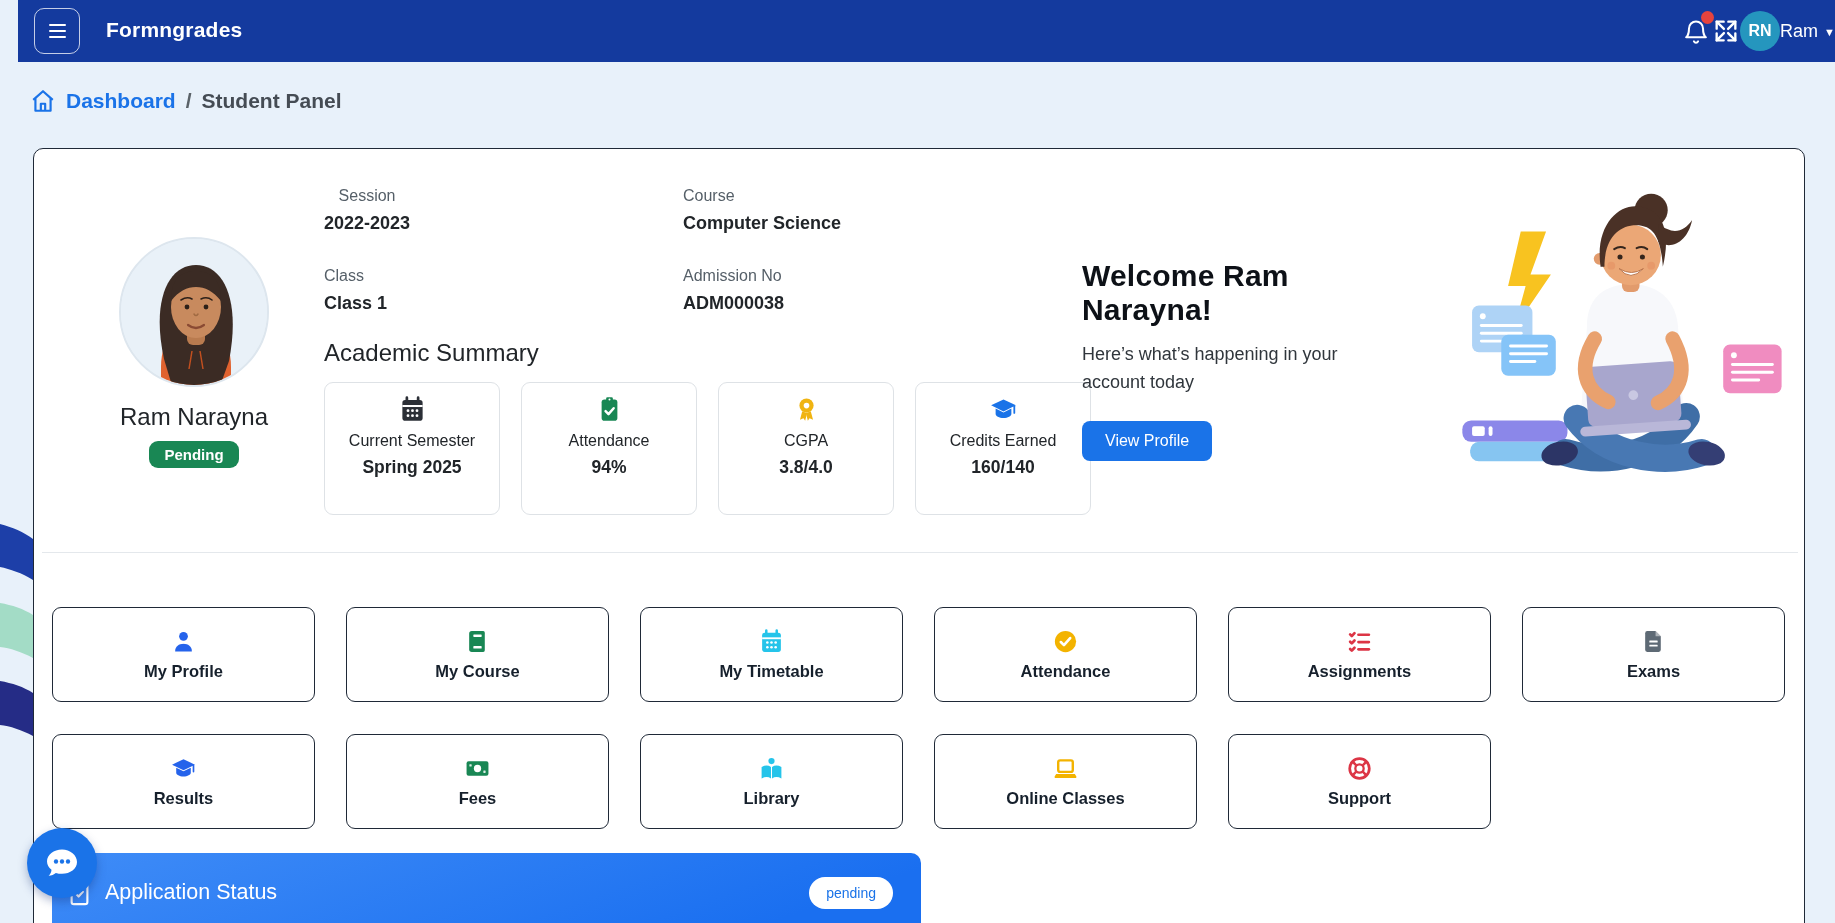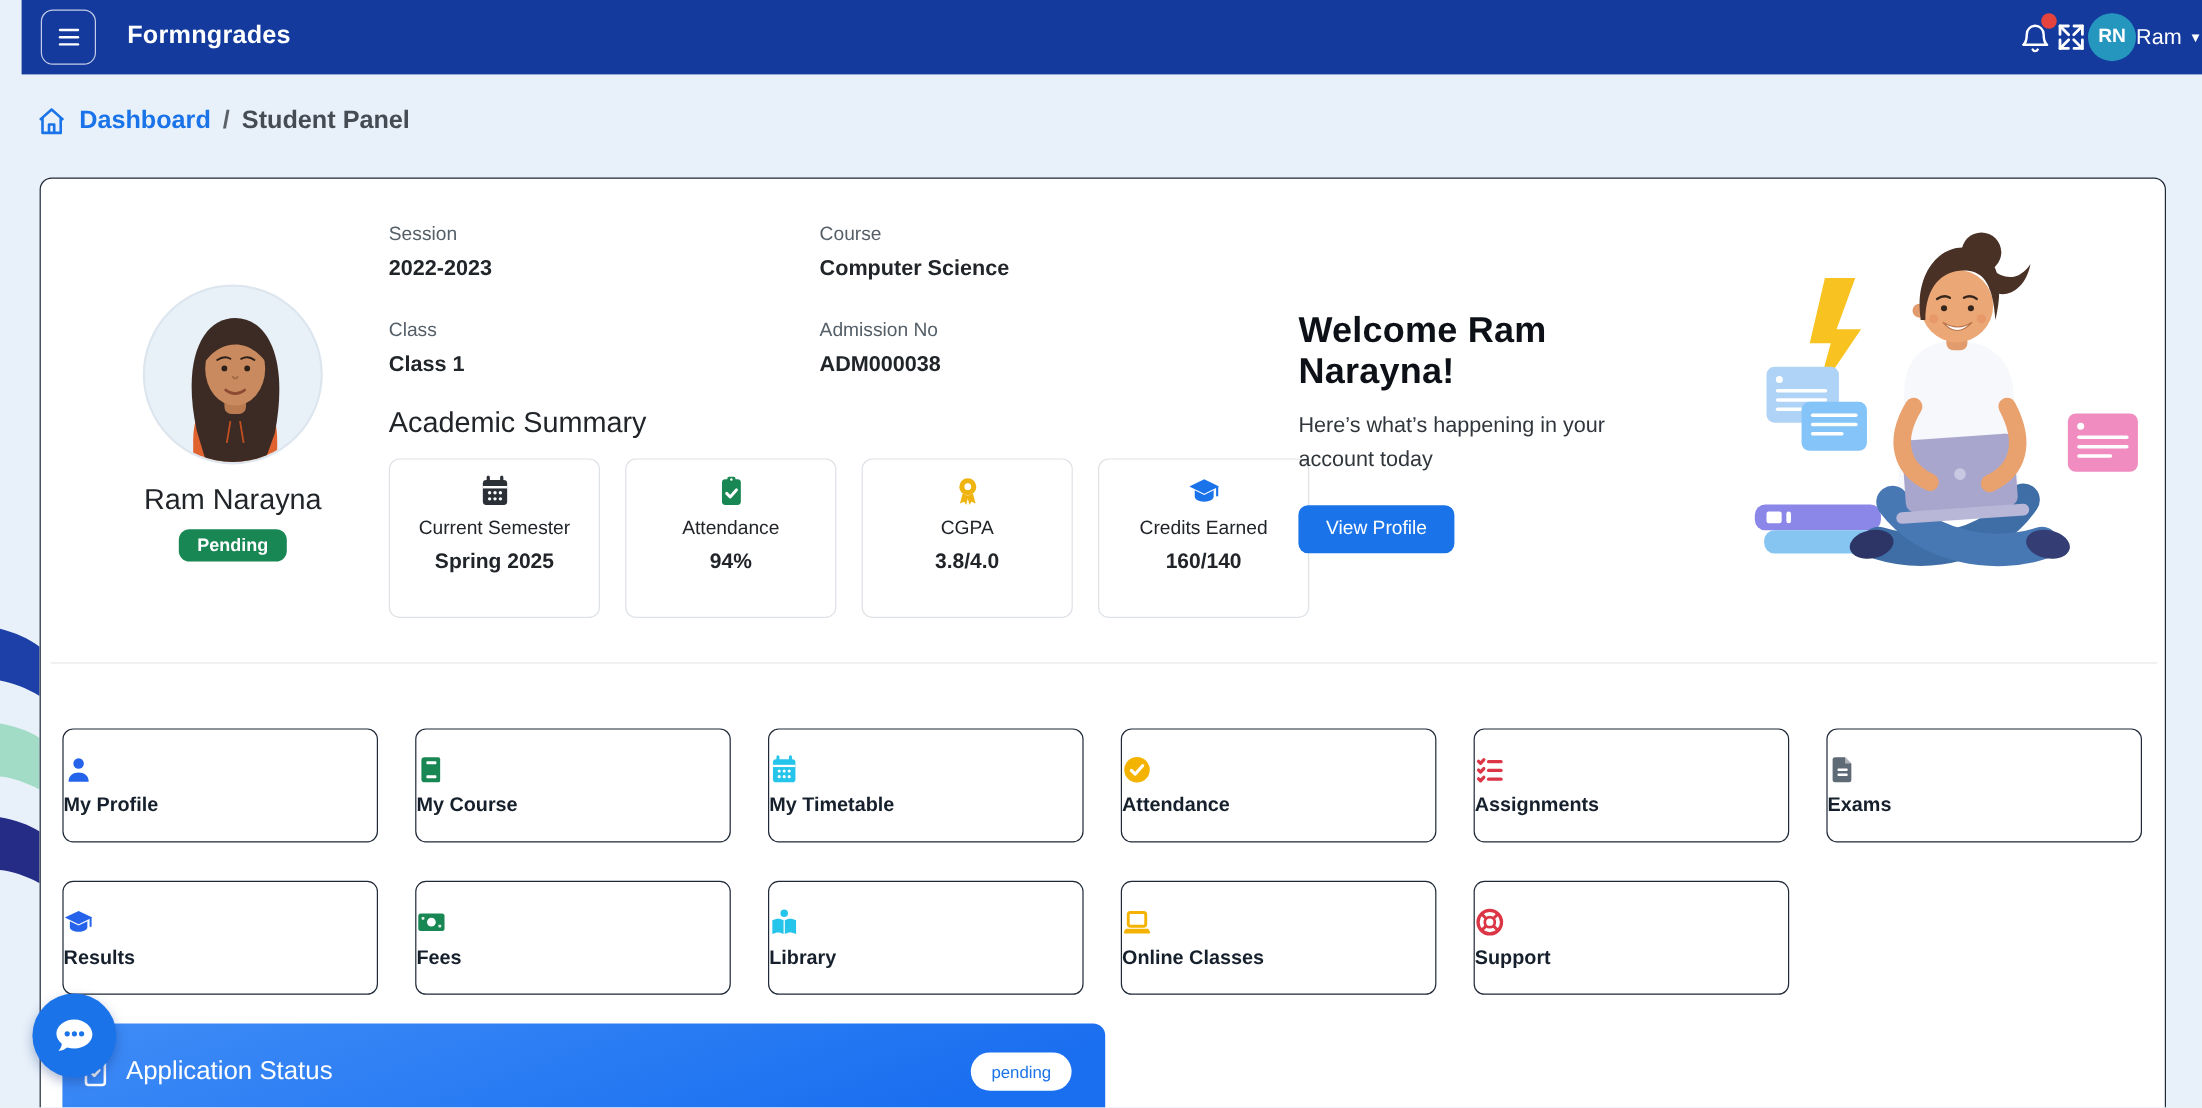--- a/index.html
+++ b/index.html
@@ -39,21 +39,21 @@
 
   .profile-col { position:absolute; left:40px; top:88px; width:240px; display:flex; flex-direction:column; align-items:center; }
   .photo-ring { width:150px; height:150px; border-radius:50%; border:2px solid #dde6ee; overflow:hidden; background:#eaf2f9; }
   .student-name { margin-top:16px; font-size:24px; color:#212529; }
   .badge-pending { margin-top:10px; background:#198754; color:#fff; font-size:15px; font-weight:700;
                    padding:5px 15px; border-radius:9px; }
 
   .info-field { position:absolute; }
   .info-field .lbl { font-size:16px; color:#555f68; margin-bottom:8px; }
   .info-field .val { font-size:18px; font-weight:700; color:#212529; }
-  .f-session { left:290px; top:38px; }
+  .f-session { left:290px; top:38px;text-align:center; }
   .f-class   { left:290px; top:118px; }
   .f-course  { left:649px; top:38px; }
   .f-admission { left:649px; top:118px; }
 
   .summary-title { position:absolute; left:290px; top:190px; font-size:24px; font-weight:500; color:#212529; }
   .stat-cards { position:absolute; left:290px; top:233px; display:flex; gap:21px; }
   .stat-card { width:176px; height:133px; border:1px solid #dee2e6; border-radius:9px; background:#fff;
                display:flex; flex-direction:column; align-items:center; padding-top:13px; }
   .stat-card .ic { width:27px; height:27px; }
   .stat-card .ic svg { width:100%; height:100%; }
@@ -67,21 +67,21 @@
                       padding:11px 23px; border-radius:8px; cursor:pointer; font-family:inherit; }
 
   .illustration { position:absolute; right:22px; top:32px; width:322px; height:292px; }
 
   .divider { position:absolute; left:8px; top:403px; width:1756px; height:1px; background:#e4e8ec; }
 
   
   .tiles-row { position:absolute; left:18px; display:flex; gap:31px; }
   .row-1 { top:458px; } .row-2 { top:585px; }
   .tile { width:263px; height:95px; background:#fff; border:1.5px solid #1f2937; border-radius:9px;
-          display:flex; flex-direction:column; align-items:flex-start; justify-content:center; gap:8px; cursor:pointer; }
+          display:flex; flex-direction:column; align-items:center; justify-content:center; gap:8px; cursor:pointer; }
   .tile .t-ic { width:25px; height:25px; }
   .tile .t-ic svg { width:100%; height:100%; }
   .tile .t-lbl { font-size:16.5px; font-weight:700; color:#16202c; }
 
   
   .app-status { position:absolute; left:18px; top:704px; width:869px; height:126px; border-radius:10px;
                 background:linear-gradient(160deg,#3f8cf7 0%, #1a6ff0 75%); display:flex; align-items:flex-start;
                 padding:24px 22px 0 14px; cursor:pointer; }
   .app-status .as-ic { width:27px; height:27px; margin-top:3px; }
   .app-status .as-title { color:#fff; font-size:21.5px; font-weight:500; margin-left:12px; margin-top:3px; }

